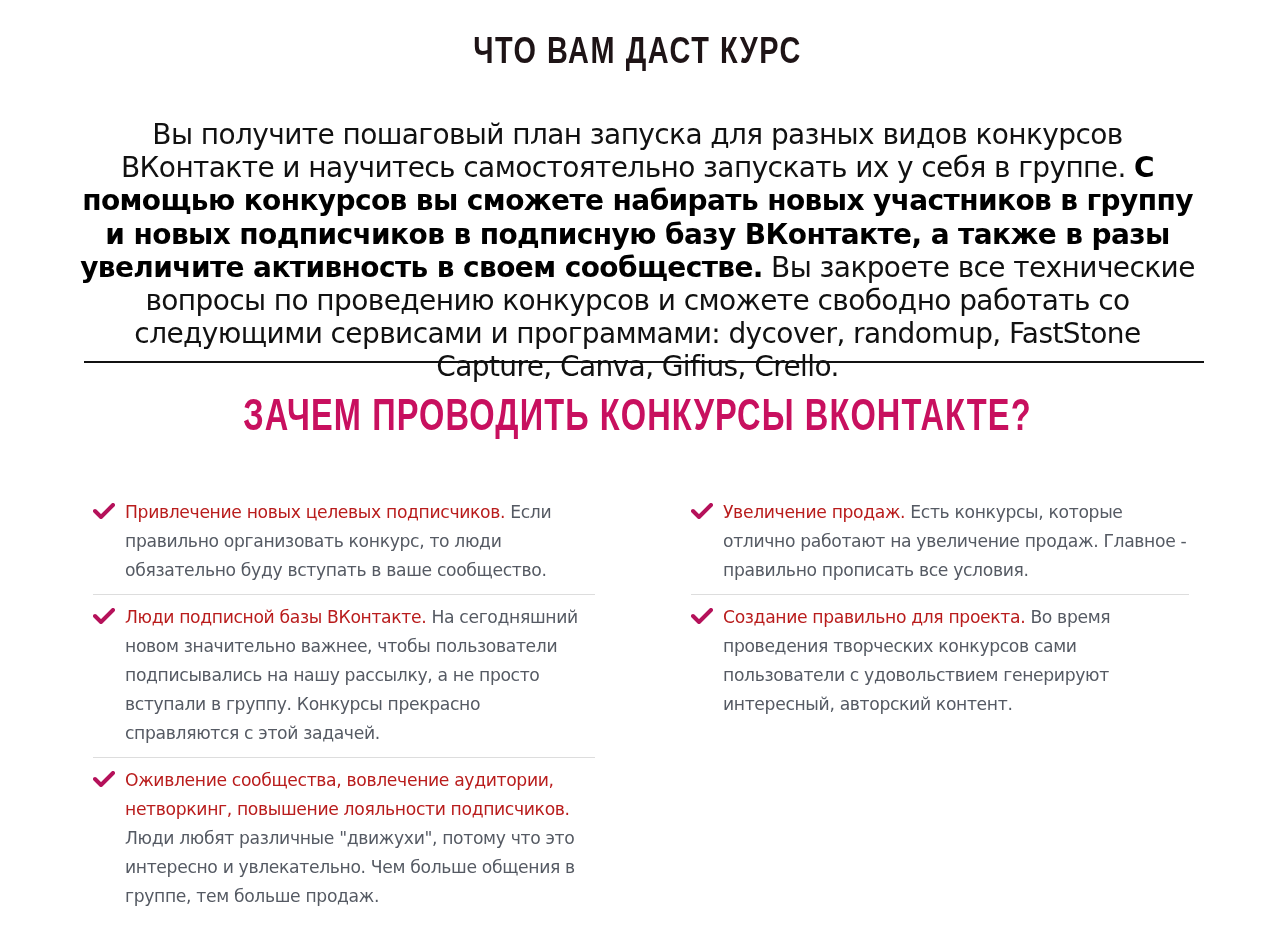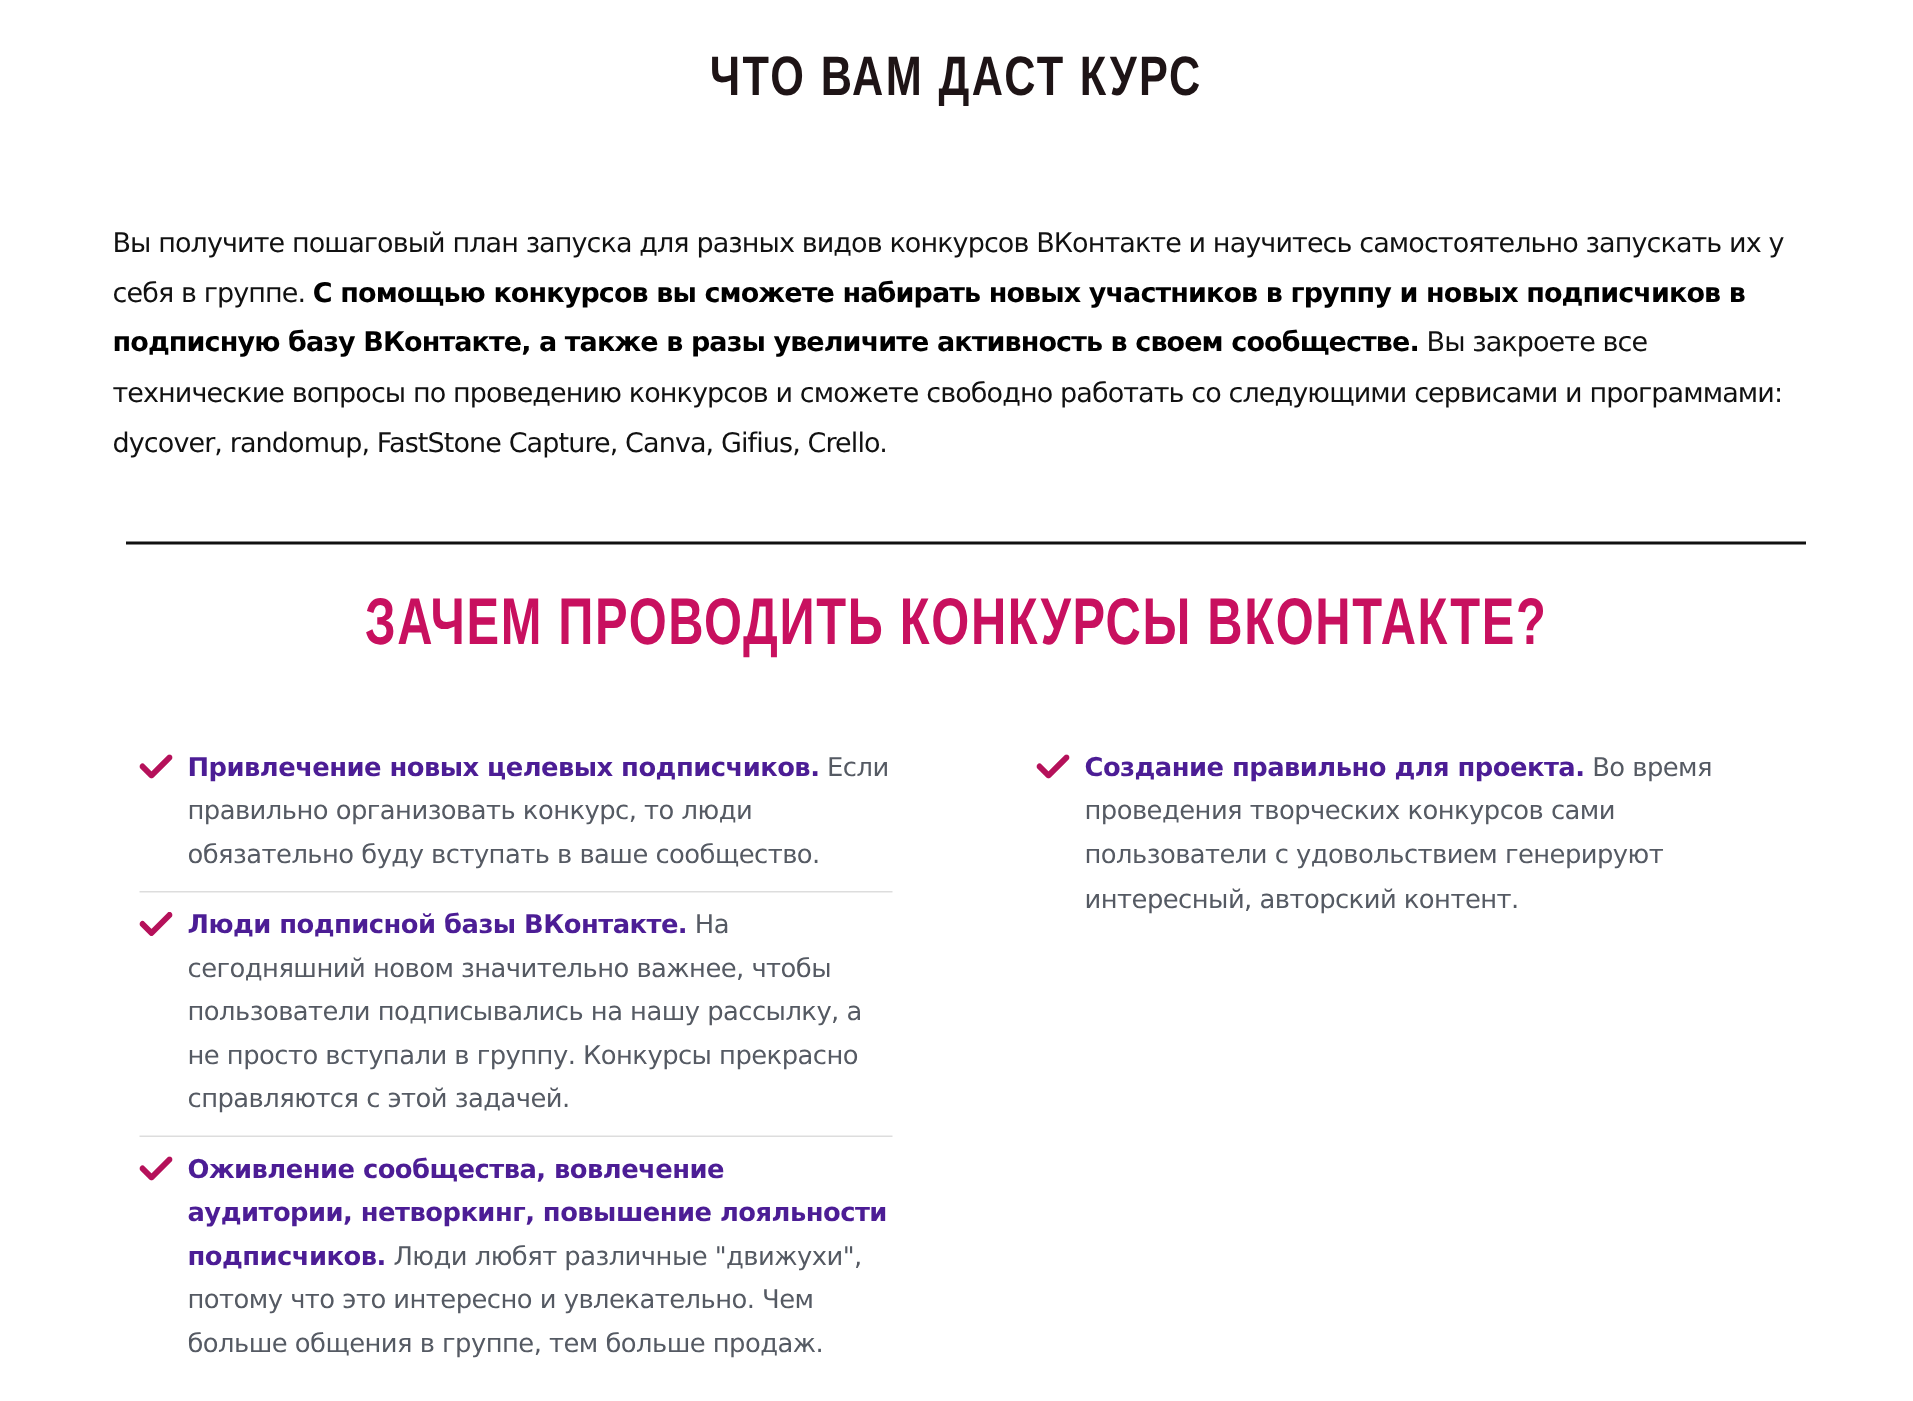--- a/index.html
+++ b/index.html
@@ -10,25 +10,25 @@
       position: absolute; left: 0; top: 30px; width: 1275px;
       text-align: center;
       font-family: "Liberation Sans", sans-serif;
       font-weight: bold; font-size: 37px; letter-spacing: 2px;
       color: #1e1416;
       transform: scaleX(0.78); transform-origin: center;
     }
 
     .intro {
       position: absolute; left: 75px; top: 118px; width: 1125px;
+      text-align: center;
       font-family: "DejaVu Sans", sans-serif;
-      font-size: 18px; line-height: 33.2px;
+      font-size: 28px; line-height: 33.2px;
       color: #111111;
       letter-spacing: -0.6px;
-      margin-top: 28px;
     }
     .intro b { font-weight: bold; color: #000; }
 
     .divider {
       position: absolute; left: 84px; top: 361px; width: 1120px; height: 2px;
       background: #111111;
     }
 
     .title-2 {
       position: absolute; left: 0; top: 390px; width: 1275px;
@@ -52,21 +52,21 @@
       margin-bottom: 7px;
       font-family: "DejaVu Sans", sans-serif;
       font-size: 17.2px; line-height: 29.2px;
       color: #555a63;
       letter-spacing: -0.35px;
     }
     .item.last { border-bottom: none; }
     .item .check {
       position: absolute; left: 0; top: 6px; width: 22px; height: 16px;
     }
-    .item .lead { font-weight: bold; color: #4c1d95; }
+    .item .lead { font-weight: normal; color: #b91c1c; }
     .item .em { font-style: italic; }
   </style>
 </head>
 <body>
 
 <h1 class="title-1">ЧТО ВАМ ДАСТ КУРС</h1>
 
 <p class="intro"><span>Вы получите пошаговый план запуска для разных видов конкурсов ВКонтакте и научитесь самостоятельно запускать их у себя в группе. </span><b>С помощью конкурсов вы сможете набирать новых участников в группу и новых подписчиков в подписную базу ВКонтакте, а также в разы увеличите активность в своем сообществе.</b><span> Вы закроете все технические вопросы по проведению конкурсов и сможете свободно работать со следующими сервисами и программами: dycover, randomup, FastStone Capture, Canva, Gifius, Crello.</span></p>
 
 <div class="divider"></div>
@@ -88,19 +88,25 @@
   </div>
   <div class="item last">
     <svg class="check" viewBox="0 0 22 16">
         <path d="M2 8 L8 14 L20 2" fill="none" stroke="#b5115a" stroke-width="4" stroke-linecap="round" stroke-linejoin="round"></path>
       </svg>
     <span class="lead">Оживление сообщества, вовлечение аудитории, нетворкинг, повышение лояльности подписчиков.</span><span> Люди любят различные "движухи", потому что это интересно и увлекательно. Чем больше общения в группе, тем больше продаж.</span>
   </div>
 </div>
 
 <div class="col col-right">
+  <div class="item">
+    <svg class="check" viewBox="0 0 22 16">
+        <path d="M2 8 L8 14 L20 2" fill="none" stroke="#b5115a" stroke-width="4" stroke-linecap="round" stroke-linejoin="round"></path>
+      </svg>
+    <span class="lead">Увеличение продаж.</span><span> Есть конкурсы, которые отлично работают на увеличение продаж. Главное - правильно прописать все условия.</span>
+  </div>
   <div class="item last">
     <svg class="check" viewBox="0 0 22 16">
         <path d="M2 8 L8 14 L20 2" fill="none" stroke="#b5115a" stroke-width="4" stroke-linecap="round" stroke-linejoin="round"></path>
       </svg>
     <span class="lead">Создание правильно для проекта.</span><span> Во время проведения творческих конкурсов сами пользователи с удовольствием генерируют интересный, авторский контент.</span>
   </div>
 </div>
 
 </body></html>

